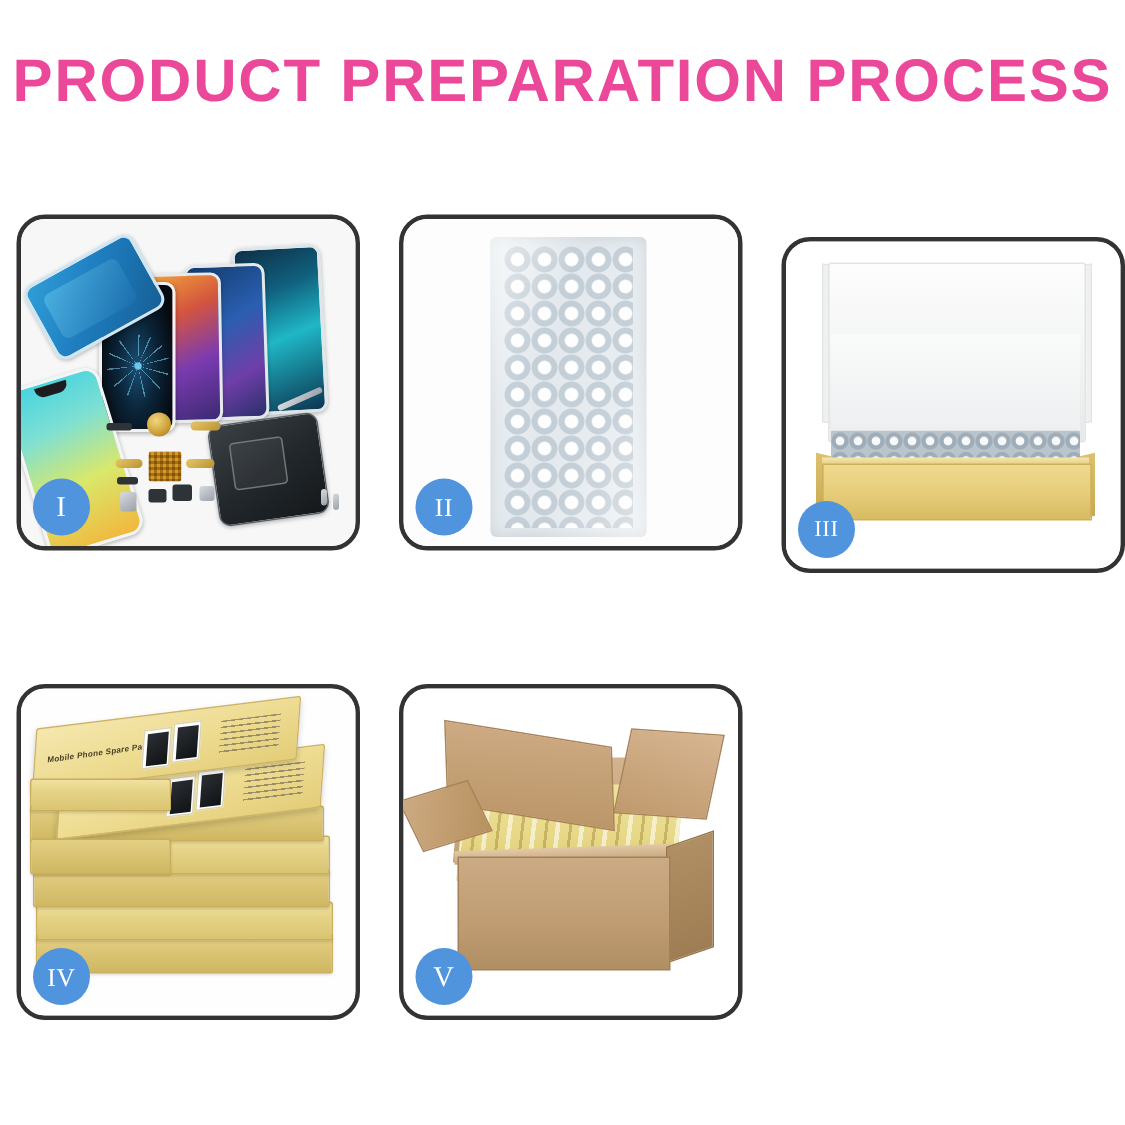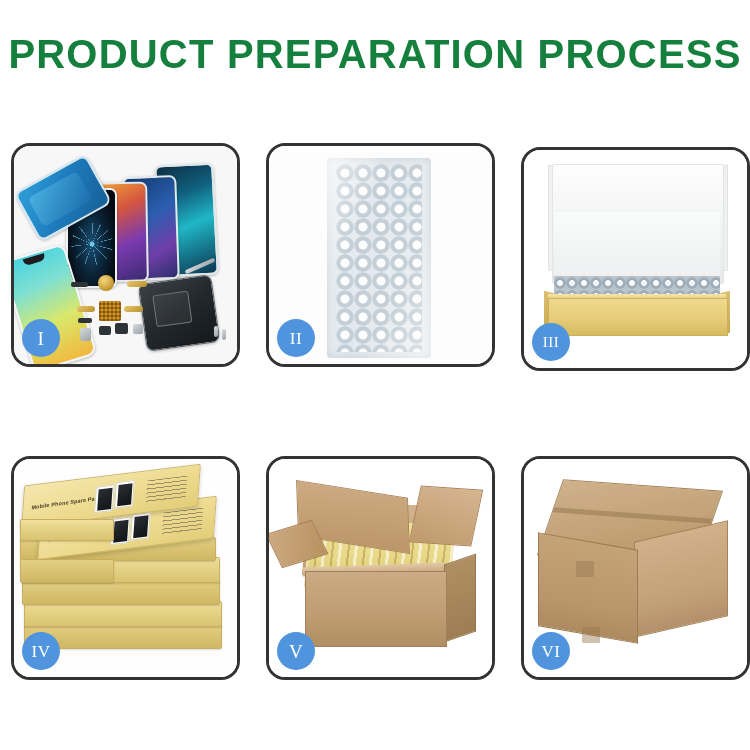--- a/index.html
+++ b/index.html
@@ -7,37 +7,37 @@
     width:750px;height:750px;overflow:hidden;background:#ffffff;
     font-family:"Liberation Sans","DejaVu Sans",sans-serif;
     -webkit-font-smoothing:antialiased;
   }
   .page{position:relative;width:750px;height:750px;}
 
   
   .header{position:absolute;left:0;top:0;width:750px;text-align:center;}
   .title{
     margin:0;padding-top:32px;
-    font-size:40px;line-height:44px;font-weight:700;color:#15803d;
+    font-size:40px;line-height:44px;font-weight:700;color:#ec4899;
     letter-spacing:1.2px;white-space:nowrap;
   }
   .subtitle{
     margin:0;padding-top:12px;
     font-size:16.5px;line-height:20px;font-weight:400;color:#1b1b1b;
     letter-spacing:.1px;white-space:nowrap;
   }
 
   
   .grid{position:absolute;left:11px;top:143px;width:728px;height:537px;}
   .card{
     position:absolute;width:229px;height:224px;
     border:3px solid #333333;border-radius:19px;
     background:#ffffff;overflow:hidden;box-sizing:border-box;
   }
-  .c1{left:0;top:0;}     .c2{left:255px;top:0;text-decoration:underline;}    .c3{left:510px;top:4px;text-align:right;}
+  .c1{left:0;top:0;}     .c2{left:255px;top:0;text-decoration:underline;}    .c3{left:510px;top:15px;text-align:right;}
   .c4{left:0;top:313px;} .c5{left:255px;top:313px;}.c6{left:510px;top:313px;}
 
   .photo{position:absolute;inset:0;overflow:hidden;}
   .p-bg{position:absolute;inset:0;background:#f7f7f7;}
 
   
   .badge{
     position:absolute;left:8px;bottom:7px;width:38px;height:38px;border-radius:50%;
     background:#4f94dd;color:#ffffff;
     display:flex;align-items:center;justify-content:center;
@@ -434,26 +434,15 @@
         <div class="v-flapTopL"></div>
         <div class="v-flapTopR"></div>
         <div class="v-flapLeft"></div>
         <div class="v-rim"></div>
         <div class="v-sideR"></div>
         <div class="v-front"></div>
       </div>
       <div class="badge">V</div>
     </div>
 
-    <div class="card c6">
-      <div class="photo">
-        <div class="p-bg" style="background:#ffffff;"></div>
-        <div class="s-top"></div>
-        <div class="s-side"></div>
-        <div class="s-front"></div>
-        <div class="s-tab" style="left:52px;top:102px;"></div>
-        <div class="s-tab" style="left:58px;top:168px;"></div>
-      </div>
-      <div class="badge w2">VI</div>
-    </div>
 
   </div>
 </div>
 
 </body></html>

